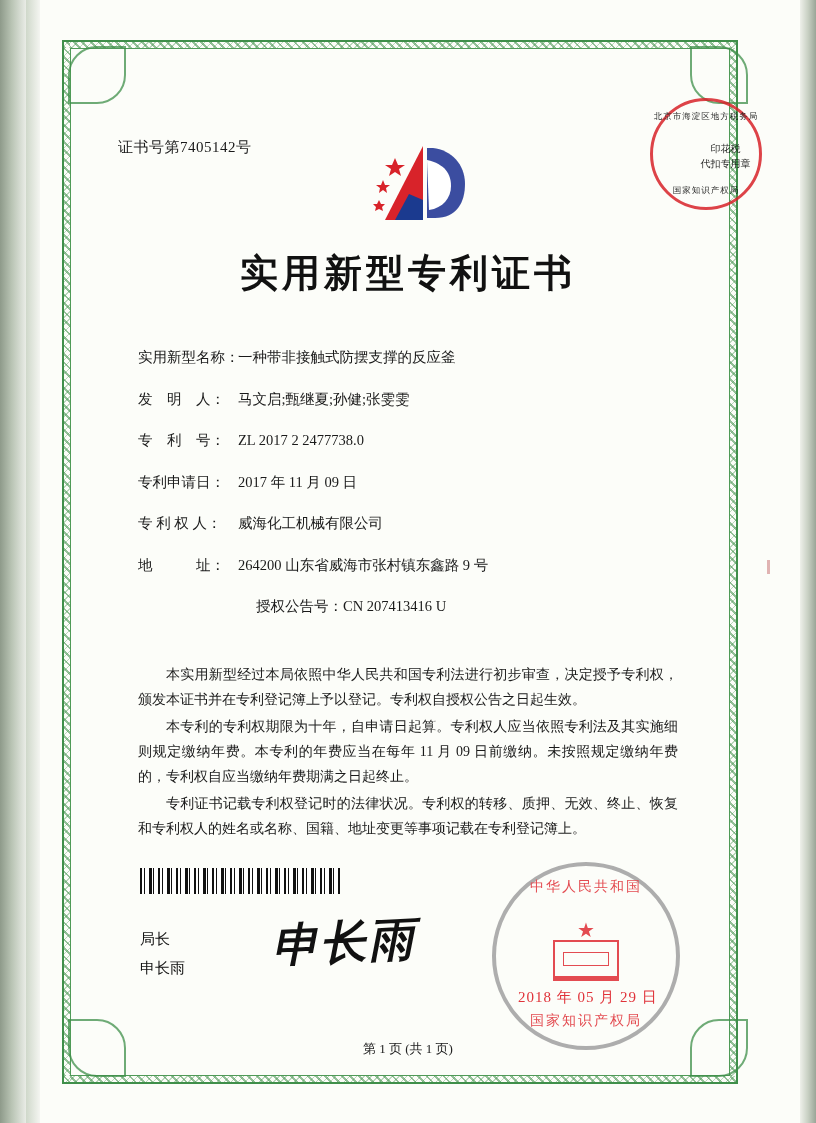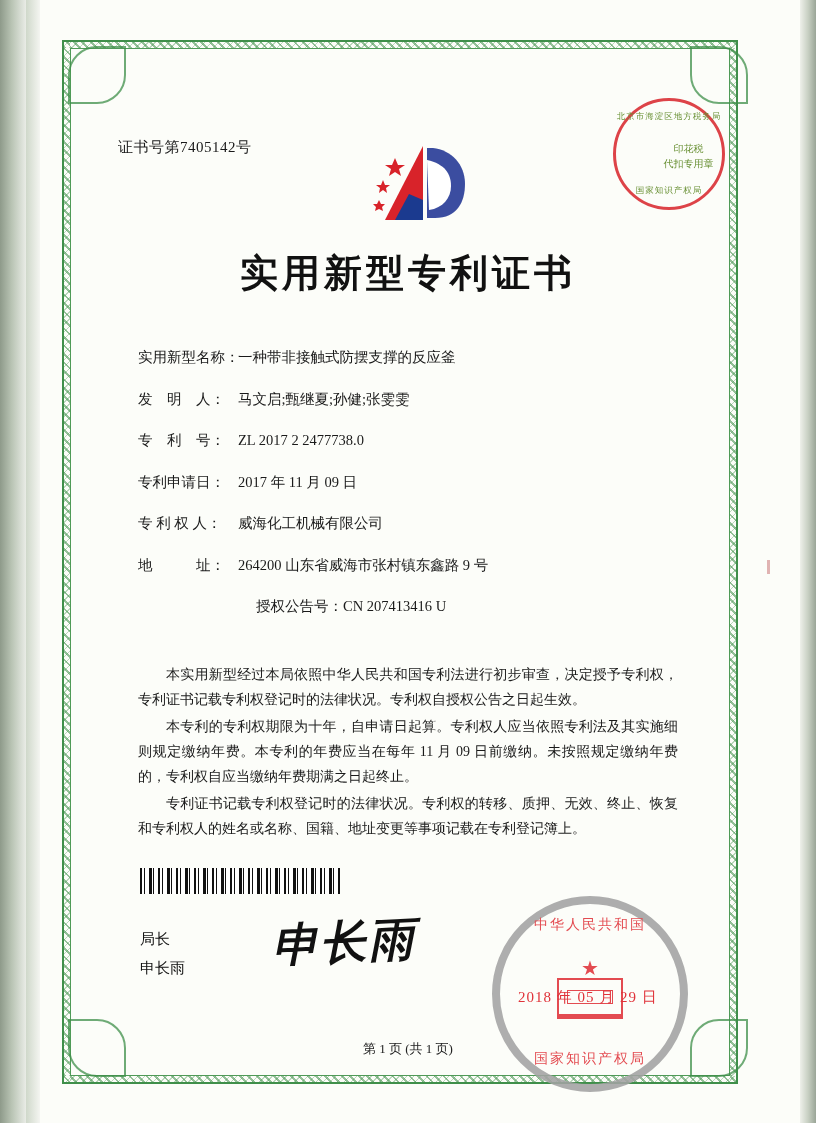--- a/index.html
+++ b/index.html
@@ -167,25 +167,25 @@
     font-family: "DejaVu Serif", serif;
     font-style: italic;
     font-weight: bold;
     color: #111;
     letter-spacing: 2px;
     transform: rotate(-3deg);
   }
   
   .seal-top {
     position: absolute;
-    left: 613px; top: 98px;
+    left: 650px; top: 98px;
     width: 106px; height: 106px;
     border: 3px solid #d8232a;
     border-radius: 50%;
-    color: #4d7c0f;
+    color: #000000;
     opacity: .85;
   }
   .seal-top .st-arc {
     position: absolute;
     left: 0; right: 0; top: 10px;
     text-align: center;
     font-size: 8.5px;
     letter-spacing: 1px;
   }
   .seal-top .st-mid {
@@ -198,23 +198,23 @@
   }
   .seal-top .st-bot {
     position: absolute;
     left: 0; right: 0; bottom: 10px;
     text-align: center;
     font-size: 8.5px;
     letter-spacing: 1px;
   }
   .seal-main {
     position: absolute;
-    left: 492px; top: 896px;
+    left: 492px; top: 862px;
     width: 180px; height: 180px;
-    border: 8px solid #a3a3a3;
+    border: 4px solid #a3a3a3;
     border-radius: 50%;
     color: #e0333a;
     opacity: .88;
   }
   .seal-main .arc-top {
     position: absolute;
     left: 0; right: 0; top: 12px;
     text-align: center;
     font-size: 14px;
     letter-spacing: 2px;
@@ -324,21 +324,21 @@
       <span class="flabel">地　　　址：</span><span class="fvalue">264200 山东省威海市张村镇东鑫路 9 号</span>
     </div>
     <div class="field-row row-two">
       <span class="second">
         <span>授权公告号：</span><span>CN 207413416 U</span>
       </span>
     </div>
   </div>
 
   <div class="body-text">
-    <p>本实用新型经过本局依照中华人民共和国专利法进行初步审查，决定授予专利权，专利证书记载专利权登记时的法律状况。专利权自授权公告之日起生效。</p>
+    <p>本实用新型经过本局依照中华人民共和国专利法进行初步审查，决定授予专利权，颁发本证书并在专利登记簿上予以登记。专利权自授权公告之日起生效。</p>
     <p>本专利的专利权期限为十年，自申请日起算。专利权人应当依照专利法及其实施细则规定缴纳年费。本专利的年费应当在每年 11 月 09 日前缴纳。未按照规定缴纳年费的，专利权自应当缴纳年费期满之日起终止。</p>
     <p>专利证书记载专利权登记时的法律状况。专利权的转移、质押、无效、终止、恢复和专利权人的姓名或名称、国籍、地址变更等事项记载在专利登记簿上。</p>
   </div>
 
   <div class="barcode"></div>
 
   <div class="sign-block">
     <div>局长</div>
     <div>申长雨</div>
   </div>

